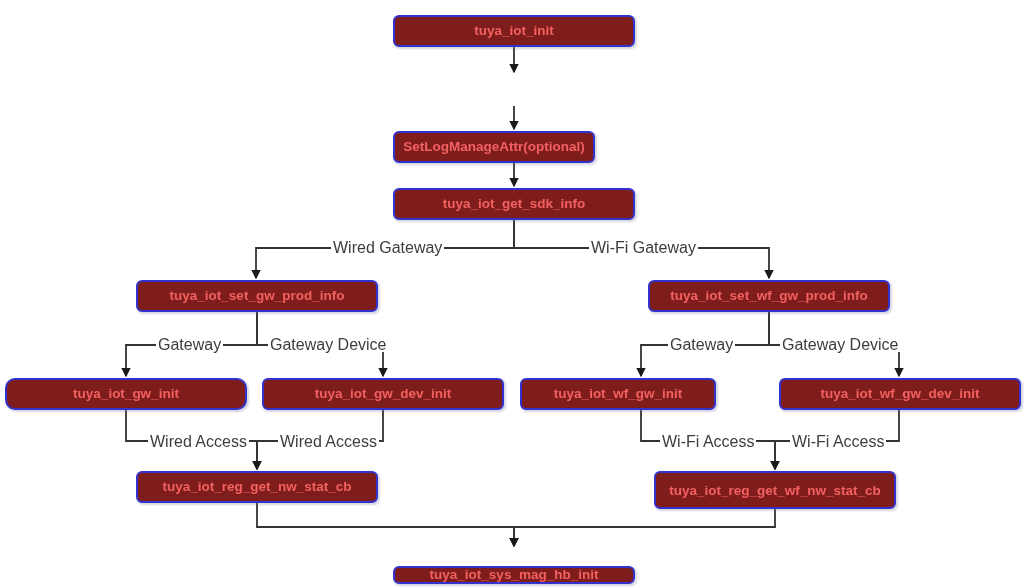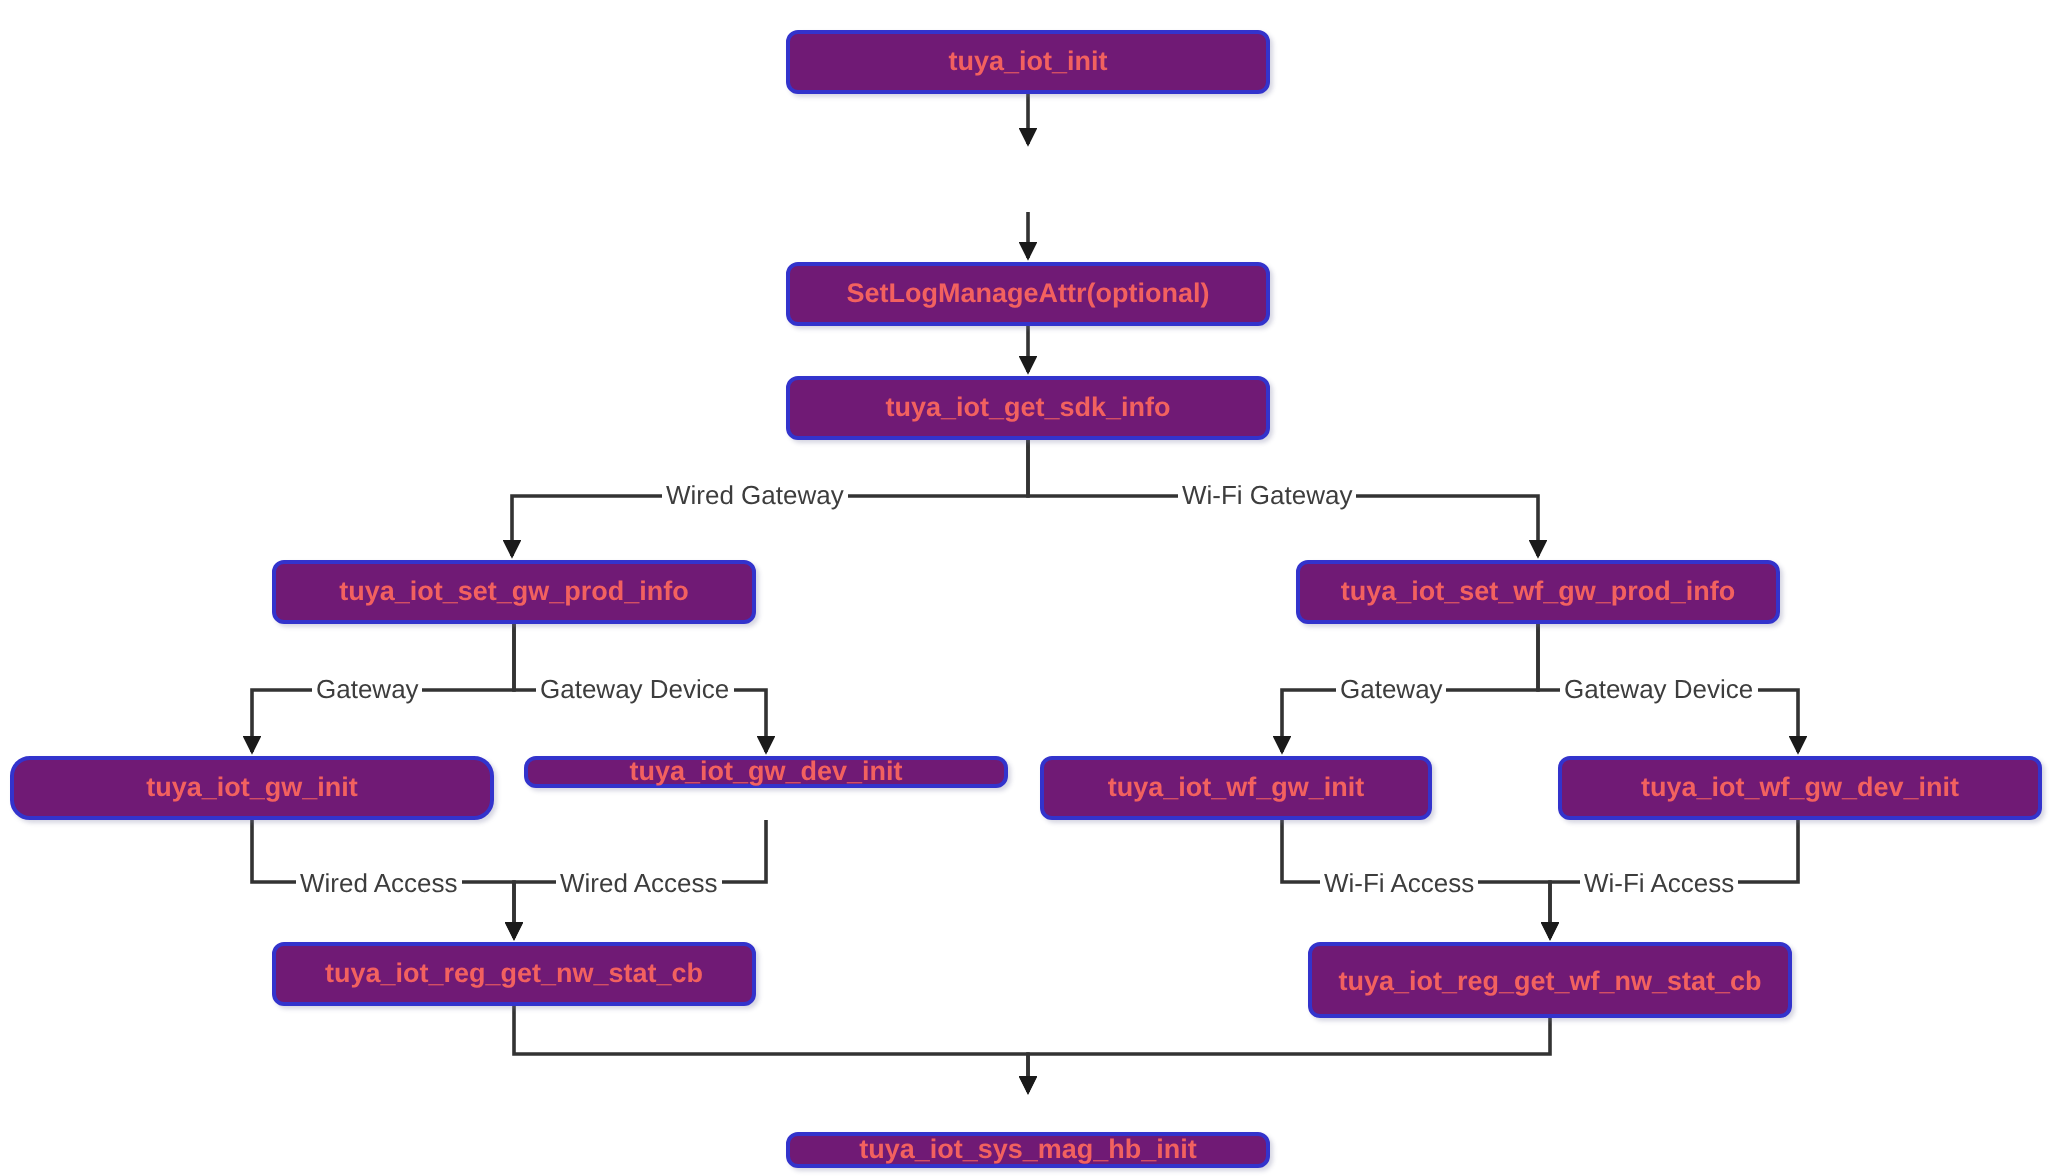--- a/index.html
+++ b/index.html
@@ -24,42 +24,42 @@
     top: 0;
     width: 1027px;
     height: 588px;
     pointer-events: none;
   }
   .node {
     position: absolute;
     box-sizing: border-box;
     border: 2px solid #3333cc;
     border-radius: 6px;
-    background: #701a75;
+    background: #7f1d1d;
     color: #f2615f;
     font-weight: bold;
     font-size: 13.5px;
     line-height: 16px;
     display: flex;
     align-items: center;
     justify-content: center;
     text-align: center;
     box-shadow: 1.5px 1.5px 2px rgba(120,120,160,0.30);
     padding: 0 4px;
     z-index: 2;
   }
   .node.wrap {
     line-height: 17px;
     align-items: center;
   }
   .edge-label {
     position: absolute;
     background: #ffffff;
     color: #3d3d3d;
-    font-size: 13px;
+    font-size: 16px;
     line-height: 15px;
     font-weight: normal;
     white-space: nowrap;
     padding: 0 2px;
     z-index: 3;
     text-align: center;
   }
 </style>
 </head>
 <body>
@@ -102,31 +102,31 @@
 
       <path d="M 257 503 L 257 527 L 514 527 L 514 546"></path>
 
       <path d="M 775 509 L 775 527 L 514 527 L 514 546"></path>
     </g>
   </svg>
 
   <div class="node" style="left:393px; top:15px; width:242px; height:32px;">tuya_iot_init</div>
 
 
-  <div class="node" style="left:393px; top:131px; width:242px; height:32px;">SetLogManageAttr(optional)</div>
+  <div class="node" style="left:393px; top:131px; width:202px; height:32px;">SetLogManageAttr(optional)</div>
 
   <div class="node" style="left:393px; top:188px; width:242px; height:32px;">tuya_iot_get_sdk_info</div>
 
   <div class="node" style="left:136px; top:280px; width:242px; height:32px;">tuya_iot_set_gw_prod_info</div>
 
   <div class="node" style="left:648px; top:280px; width:242px; height:32px;">tuya_iot_set_wf_gw_prod_info</div>
 
   <div class="node" style="left:5px; top:378px; width:242px; height:32px;border-radius:10px;">tuya_iot_gw_init</div>
 
-  <div class="node" style="left:262px; top:378px; width:242px; height:16px;">tuya_iot_gw_dev_init</div>
+  <div class="node" style="left:262px; top:378px; width:242px; height:32px;">tuya_iot_gw_dev_init</div>
 
   <div class="node" style="left:520px; top:378px; width:196px; height:32px;">tuya_iot_wf_gw_init</div>
 
   <div class="node" style="left:779px; top:378px; width:242px; height:32px;">tuya_iot_wf_gw_dev_init</div>
 
   <div class="node" style="left:136px; top:471px; width:242px; height:32px;">tuya_iot_reg_get_nw_stat_cb</div>
 
   <div class="node wrap" style="left:654px; top:471px; width:242px; height:38px; word-break:break-all;">tuya_iot_reg_get_wf_nw_stat_cb</div>
 
   <div class="node" style="left:393px; top:548px; width:242px; height:18px;margin-top:18px;">tuya_iot_sys_mag_hb_init</div>

